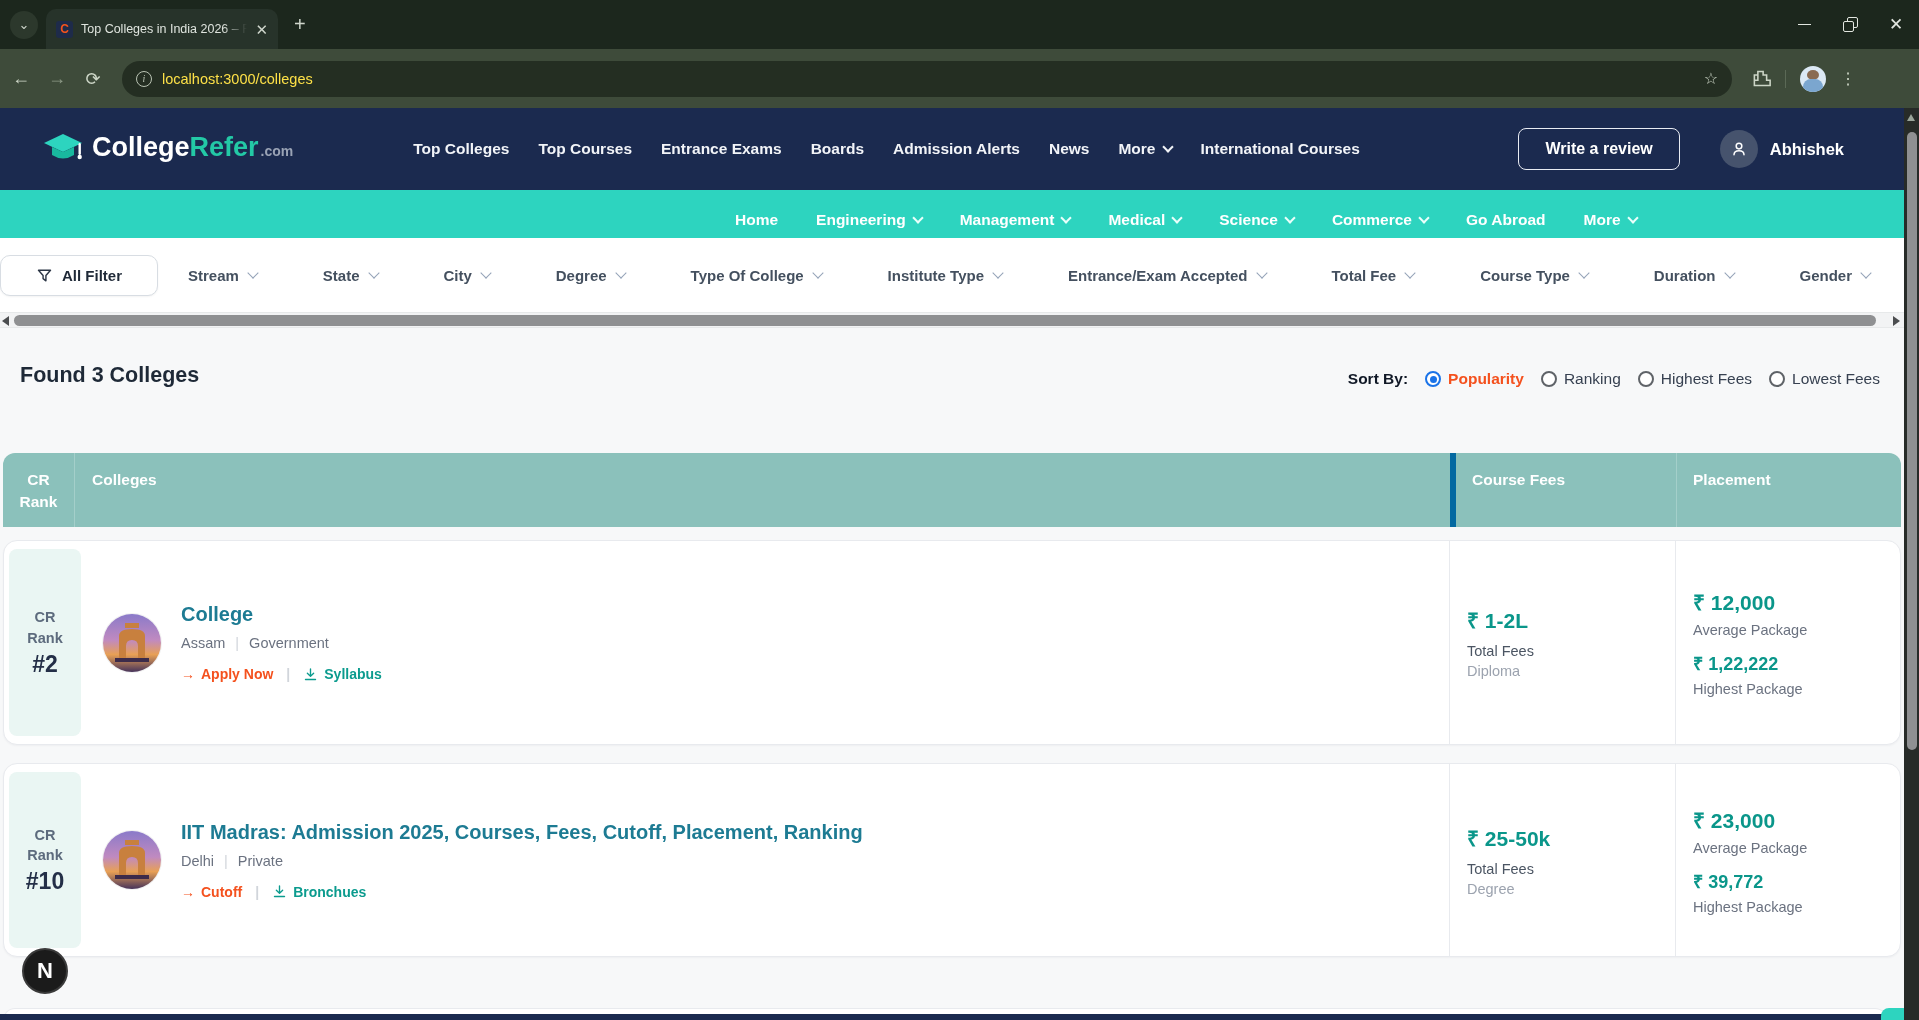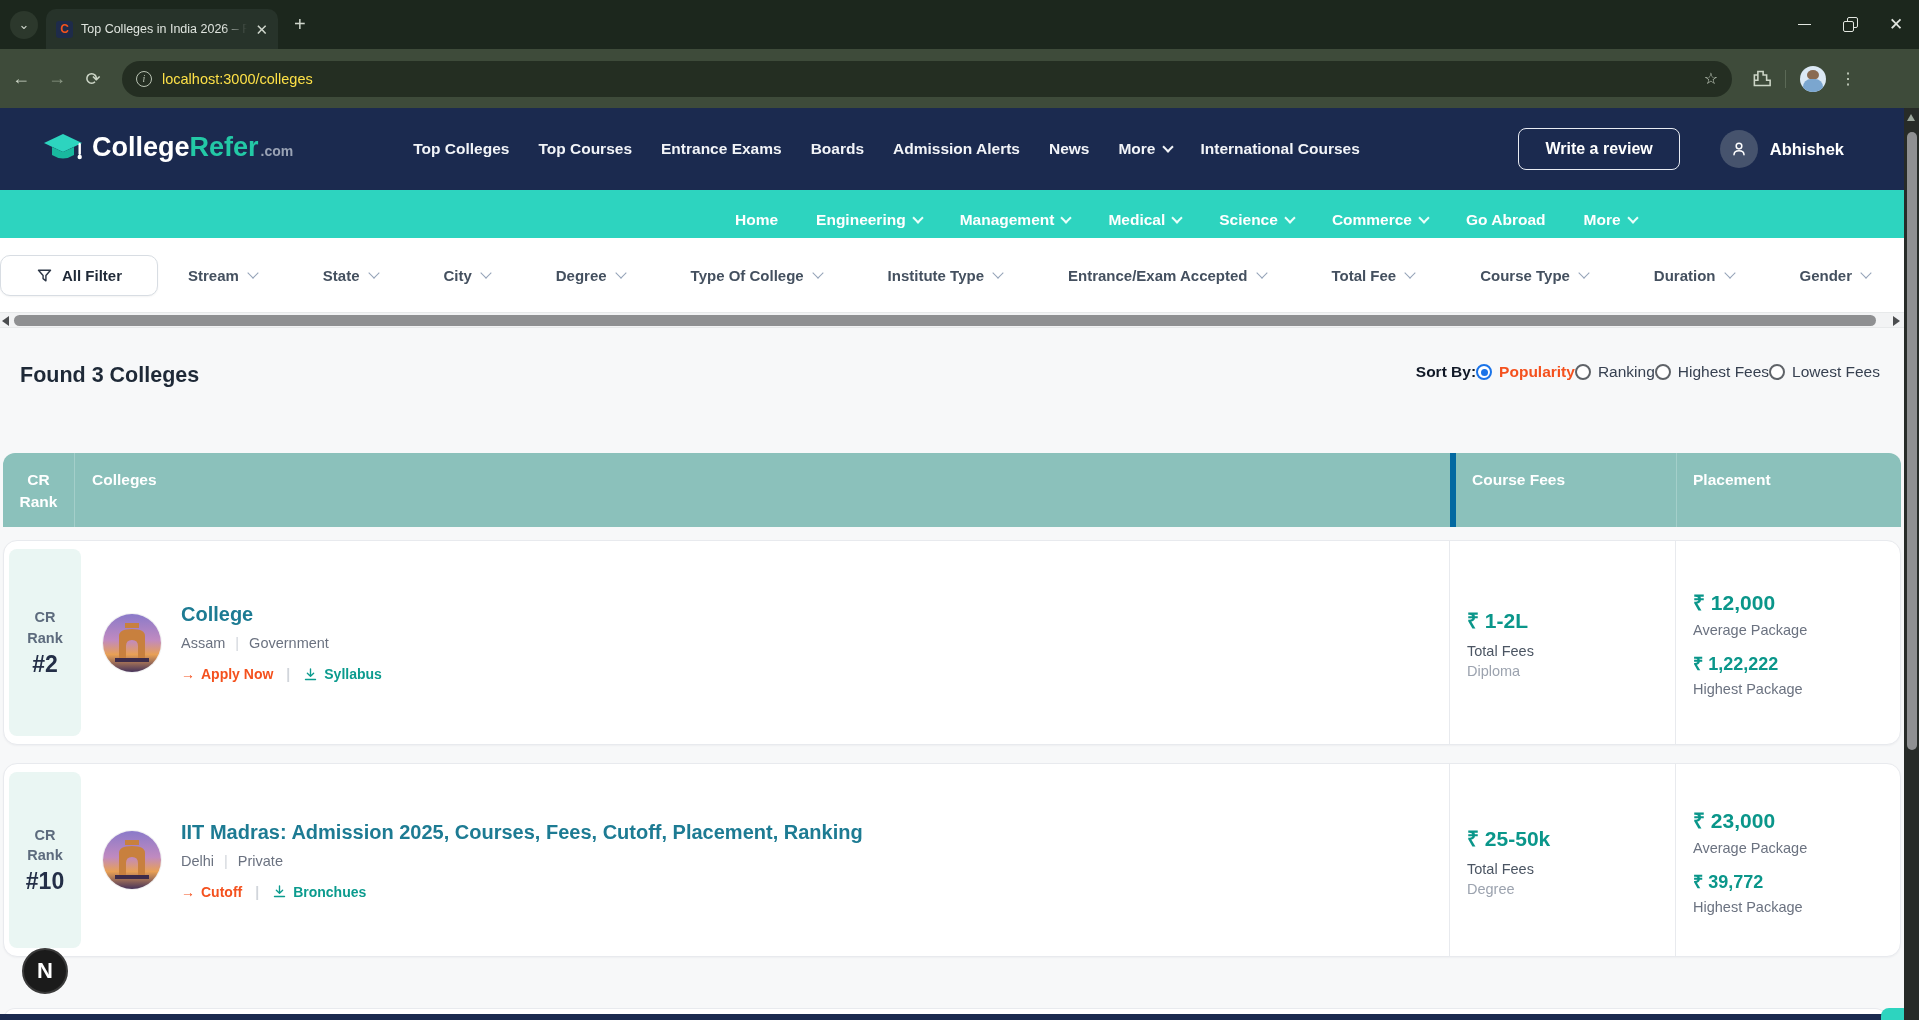--- a/index.html
+++ b/index.html
@@ -66,23 +66,23 @@
 
   
   .hscroll { position:absolute; left:0; top:312px; width:1904px; height:16px; background:#f2f3f4; border-top:1px solid #e7e9ea; border-bottom:1px solid #e7e9ea; }
   .hthumb { position:absolute; left:14px; top:2px; width:1862px; height:11px; background:#8f9092; border-radius:6px; }
   .harrow { position:absolute; top:3px; width:0; height:0; border-top:5px solid transparent; border-bottom:5px solid transparent; }
   .harrow.left { left:2px; border-right:7px solid #4b4d4f; }
   .harrow.right { right:4px; border-left:7px solid #4b4d4f; }
 
   
   .content { position:absolute; left:0; top:329px; width:1904px; height:691px; background:#f7f8f9; }
-  .resultsbar { margin:34px 24px 0 20px; display:flex; align-items:flex-start; justify-content:space-between; }
+  .resultsbar { margin:34px 24px 0 20px; display:flex; align-items:flex-end; justify-content:space-between; }
   .found { color:#1e2937; font-size:21.5px; font-weight:800; }
-  .sortwrap { display:flex; align-items:center; }
+  .sortwrap { display:flex; align-items:center; gap:17px; }
   .sortlabel { color:#101826; font-size:15.5px; font-weight:700; }
   .sopt { display:flex; align-items:center; gap:7px; font-size:15.5px; color:#374151; }
   .radio { width:16px; height:16px; border-radius:50%; border:2px solid #5f6368; background:#fff; }
   .radio.sel { border-color:#1a73e8; position:relative; }
   .radio.sel::after { content:""; position:absolute; left:2.5px; top:2.5px; width:7px; height:7px; border-radius:50%; background:#1a73e8; }
   .sopt.sel .slabel { color:#f4511e; font-weight:600; }
 
   .tablehead { margin:65px 3px 0; height:74px; background:#8bc1bb; border-radius:12px 12px 0 0; display:flex; color:#ffffff; font-weight:700; font-size:15.5px; }
   .th-rank { width:72px; border-right:1px solid #a4cfca; display:flex; flex-direction:column; align-items:center; justify-content:flex-start; padding-top:16px; line-height:1.45; }
   .th-colleges { flex:1; padding:18px 0 0 17px; }

